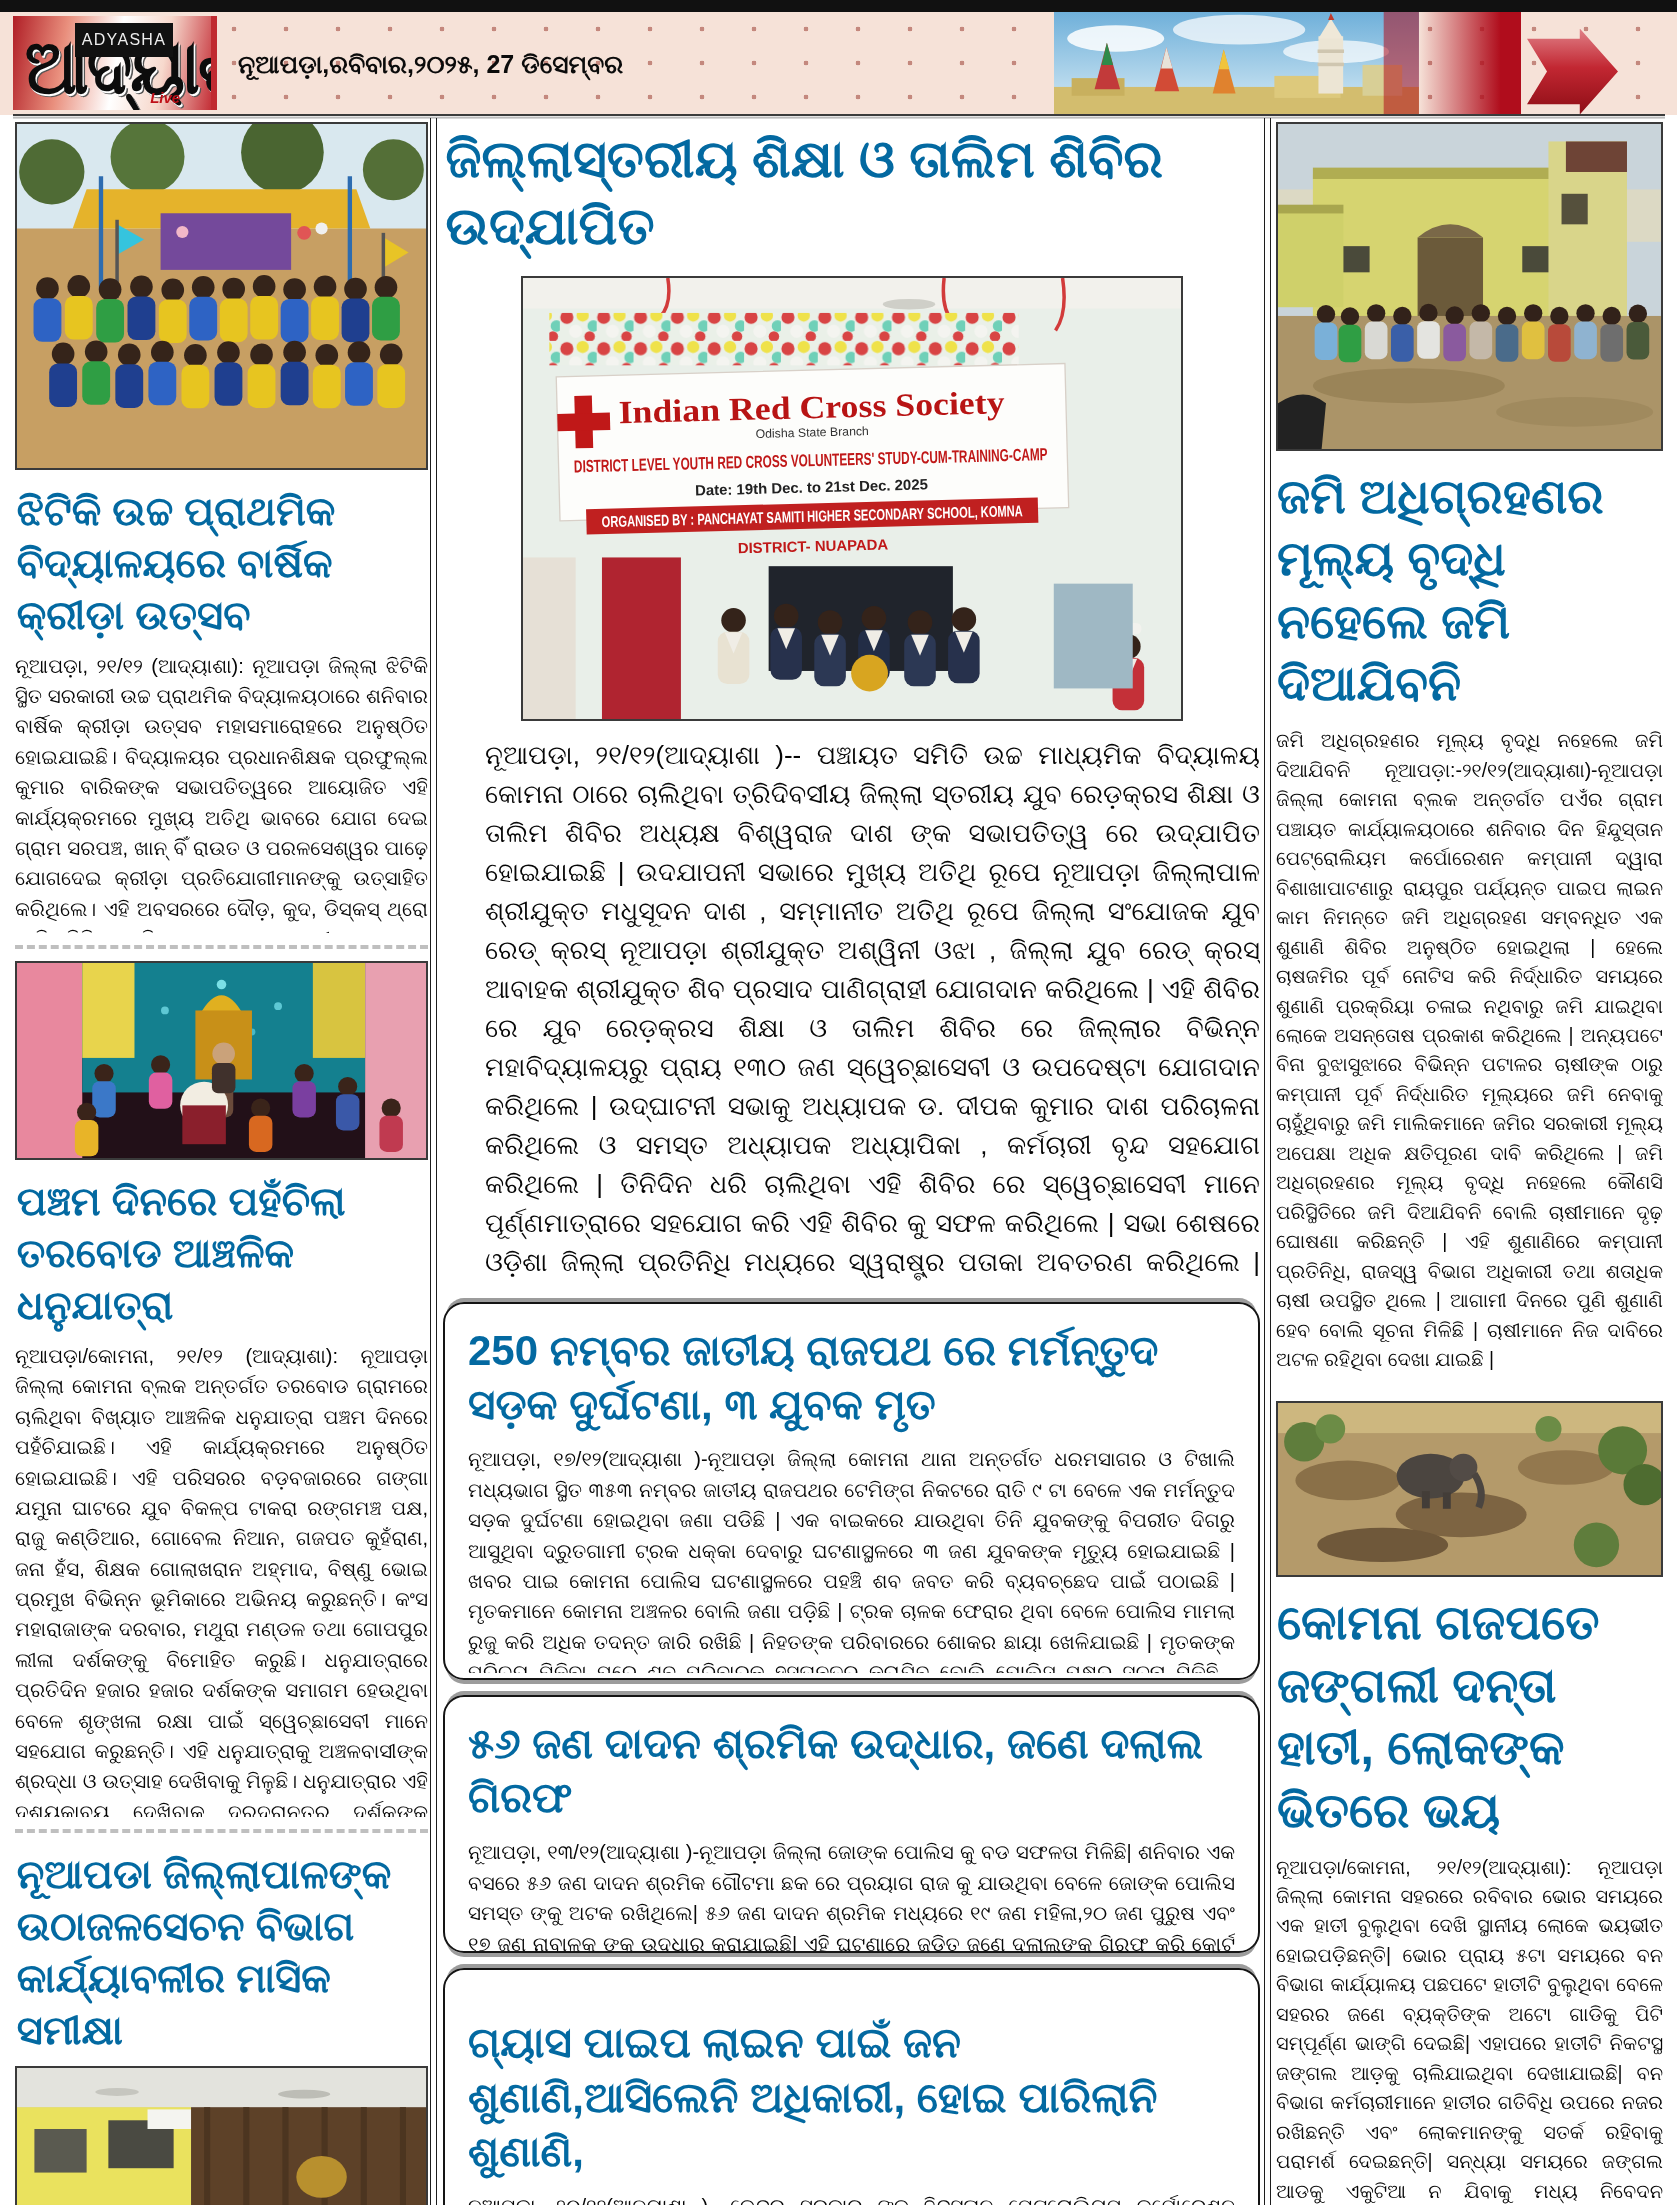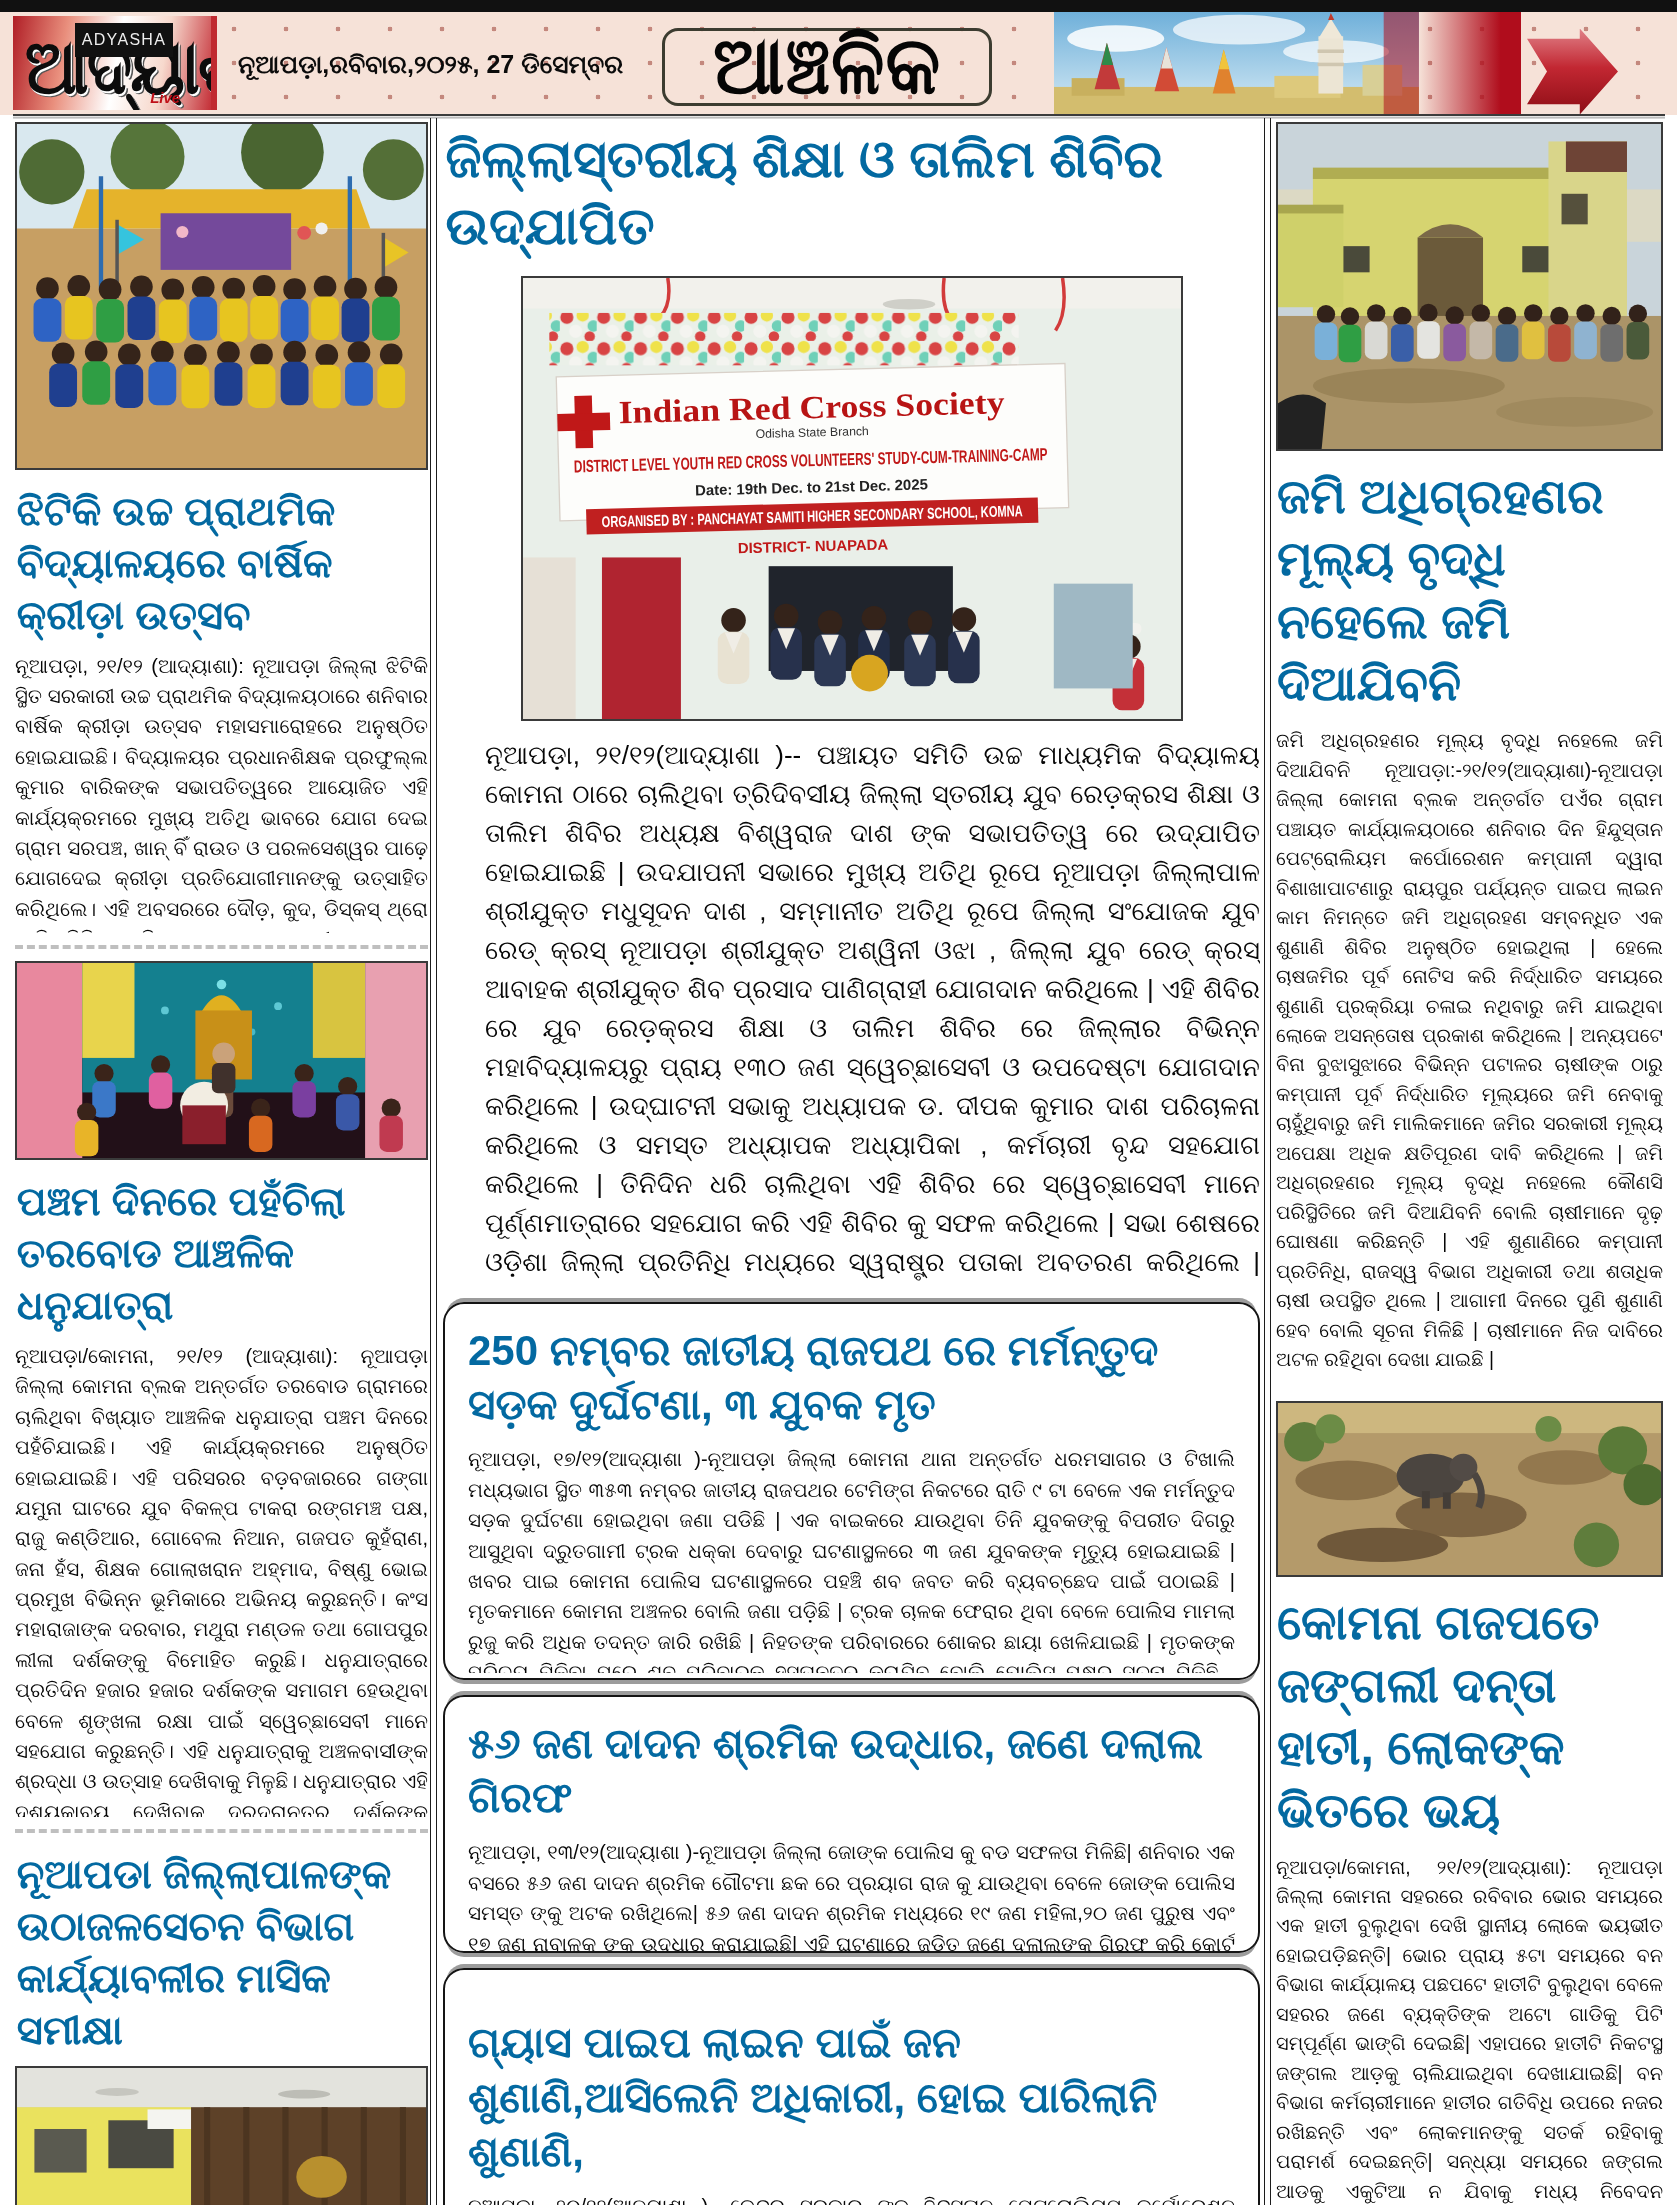--- a/index.html
+++ b/index.html
@@ -50,23 +50,20 @@
 
   <div class="topbar"></div>
   <div class="masthead">
     <div class="dots"></div>
     <div class="logo">
       <div class="logo-name">ଆଦ୍ୟାଶା</div>
       <div class="logo-brand">ADYASHA</div>
       <div class="logo-live">Live</div>
     </div>
     <div class="dateline">ନୂଆପଡ଼ା,ରବିବାର,୨୦୨୫, 27 ଡିସେମ୍ବର</div>
-    <div class="title-box">
-      <span class="t">ଆଞ୍ଚଳିକ</span>
-    </div>
     <div class="head-photo">
       <svg viewBox="0 0 828 234" preserveAspectRatio="none">
         <defs>
           <linearGradient id="sky" x1="0" y1="0" x2="0" y2="1">
             <stop offset="0" stop-color="#6fb0da"></stop>
               <stop offset="1" stop-color="#d7ebf5"></stop>
           </linearGradient>
         </defs>
         <rect width="828" height="234" fill="url(#sky)"></rect>
         <ellipse cx="140" cy="60" rx="110" ry="30" fill="#ffffff" opacity=".85"></ellipse>

